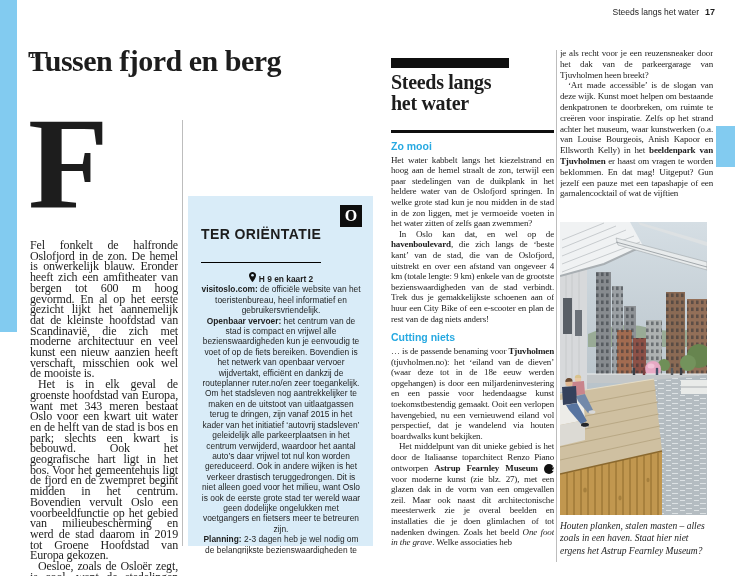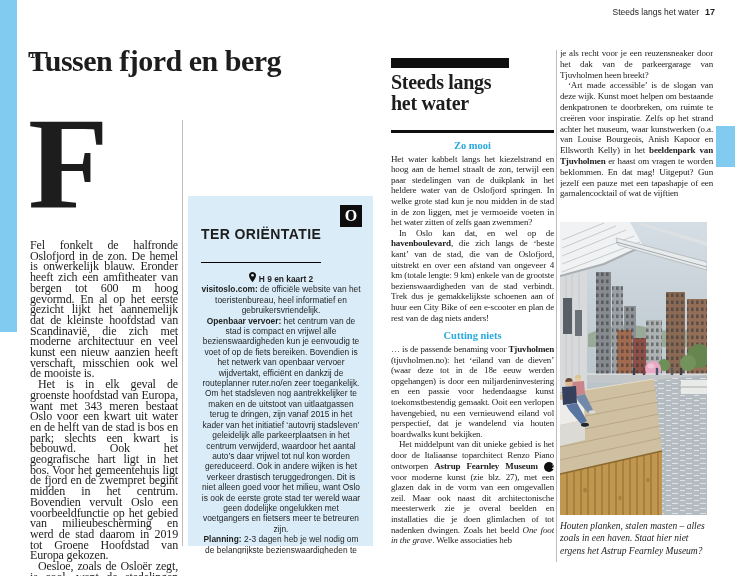--- a/index.html
+++ b/index.html
@@ -38,21 +38,21 @@
   .pin{display:inline-block;margin-right:3px;}
   
   .vrule{position:absolute;width:1px;background:#bdbdbd;}
   .vrule-1{left:182px;top:120px;height:426px;}
   .vrule-2{left:556px;top:50px;height:512px;}
   
   .walk{position:absolute;left:391px;top:58px;width:163px;height:518px;overflow:hidden;}
   .bar-top{width:118px;height:10px;background:#0f0f0f;}
   .walk-title{font-size:20px;line-height:20.5px;font-weight:bold;letter-spacing:-0.3px;margin-top:4px;}
   .bar-bottom{width:163px;height:3px;background:#0f0f0f;margin-top:4px;}
-  .bluehead{font-family:Liberation Serif, serif;font-weight:bold;font-size:10.5px;margin:7px 0 3px 0;text-align:center;}
+  .bluehead{font-family:Liberation Sans, sans-serif;font-weight:bold;font-size:10.5px;margin:7px 0 3px 0;}
   .walk p{font-size:9px;line-height:10.6px;text-align:justify;letter-spacing:-0.15px;}
   
   .cont{position:absolute;left:560px;top:48px;width:153px;height:173px;overflow:hidden;}
   .cont p{font-size:9px;line-height:10.8px;text-align:justify;letter-spacing:-0.15px;}
   
   .photo{position:absolute;left:560px;top:222px;width:147px;height:293px;margin:0;overflow:hidden;}
   .caption{position:absolute;left:560px;top:520px;width:153px;font-style:italic;
            font-size:9.5px;line-height:12.4px;color:#222;}
 </style>
 </head>

